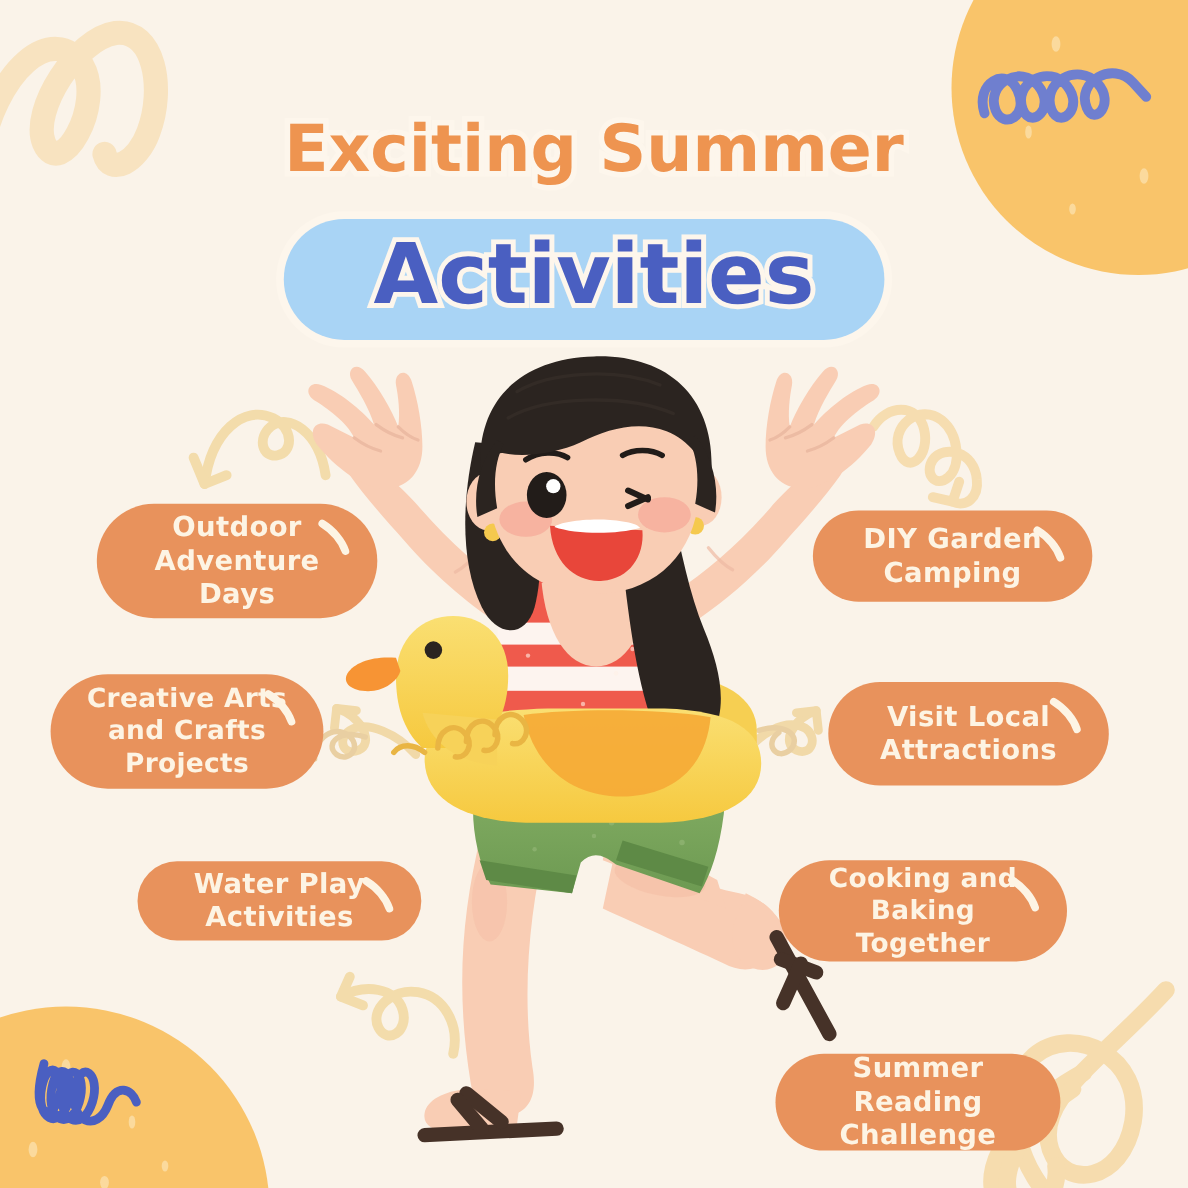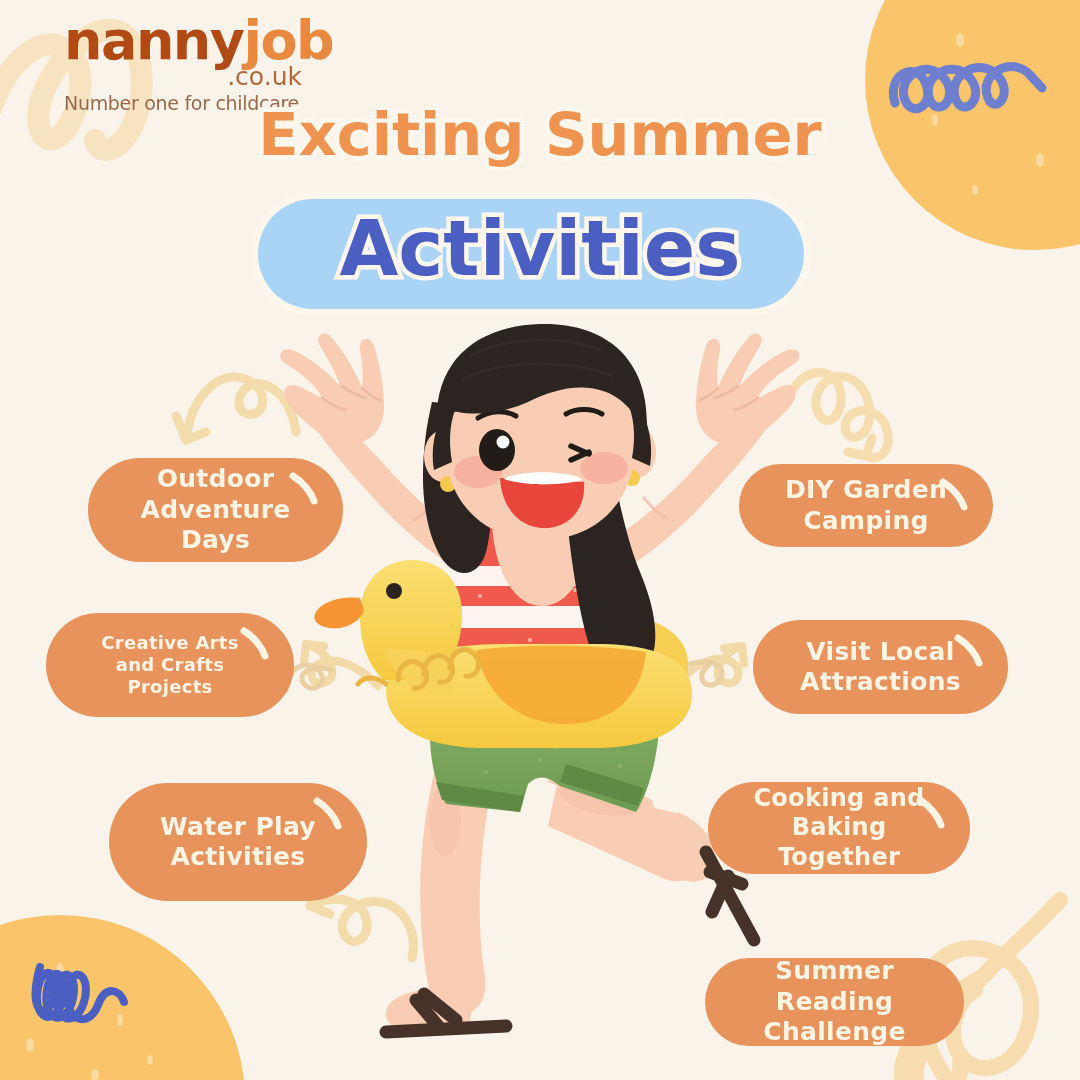--- a/index.html
+++ b/index.html
@@ -112,29 +112,29 @@
   .pill .spark{
     position:absolute;
     right:18px;top:12px;
     width:40px;height:40px;
     z-index:1;pointer-events:none;
   }
 
   
   #pill-outdoor   {left:88px; top:458px; width:255px;height:104px;align-items:center;}
   #pill-creative  {left:46px; top:613px; width:248px;height:104px;}
-  #pill-water     {left:109px;top:783px; width:258px;height:118px;}
+  #pill-water     {left:125px;top:783px; width:258px;height:72px;}
   #pill-gardening {left:128px;top:965px; width:268px;height:100px;}
   
   #pill-diy       {left:739px;top:464px; width:254px;height:83px;}
   #pill-visit     {left:753px;top:620px; width:255px;height:94px;}
   #pill-cooking   {left:708px;top:782px; width:262px;height:92px;}
   #pill-reading   {left:705px;top:958px; width:259px;height:88px;}
 
-  #pill-creative .ptext{font-size:18px;}
+  #pill-creative .ptext{font-size:24px;}
   #pill-cooking .ptext{font-size:24px;}
   #pill-gardening .ptext{font-size:24px;}
 
   
   #bg-deco{z-index:5;}
   #squiggles{z-index:10;}
   #girl{z-index:20;}
 </style>
 </head>
 <body>
@@ -462,27 +462,20 @@
 
         <g stroke="#463228" stroke-width="13" stroke-linecap="round" fill="none">
           <path d="M 706 852 L 754 940"></path>
           <path d="M 710 872 L 742 884"></path>
           <path d="M 728 876 L 712 912"></path>
         </g>
       </g>
     </svg>
   </div>
 
-  <div id="brand">
-    <p class="bn-main">
-      <span class="w1">nanny</span><span class="w2">job</span>
-    </p>
-    <p class="bn-tld">.co.uk</p>
-    <p class="bn-tag">Number one for childcare</p>
-  </div>
 
   <div id="title-main">
     <span class="title-stack">
       <span class="stroke">Exciting Summer</span>
       <span class="fill">Exciting Summer</span>
     </span>
   </div>
 
   <div id="title-pill"></div>
 

